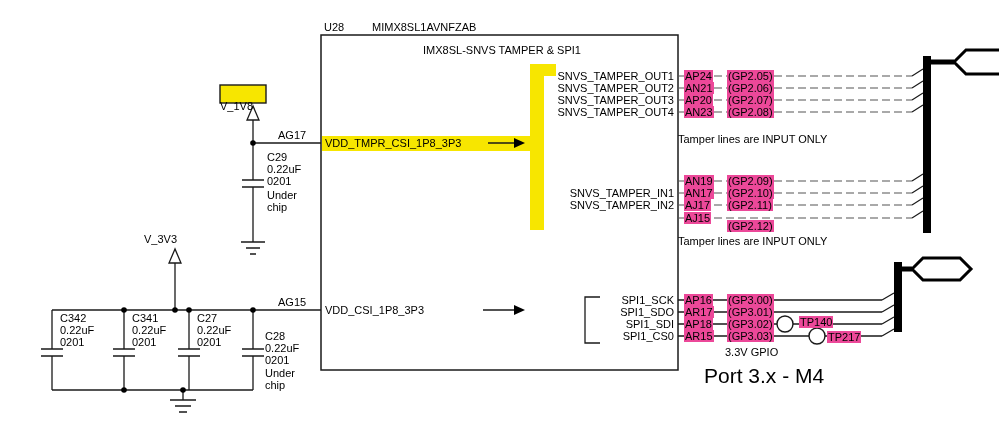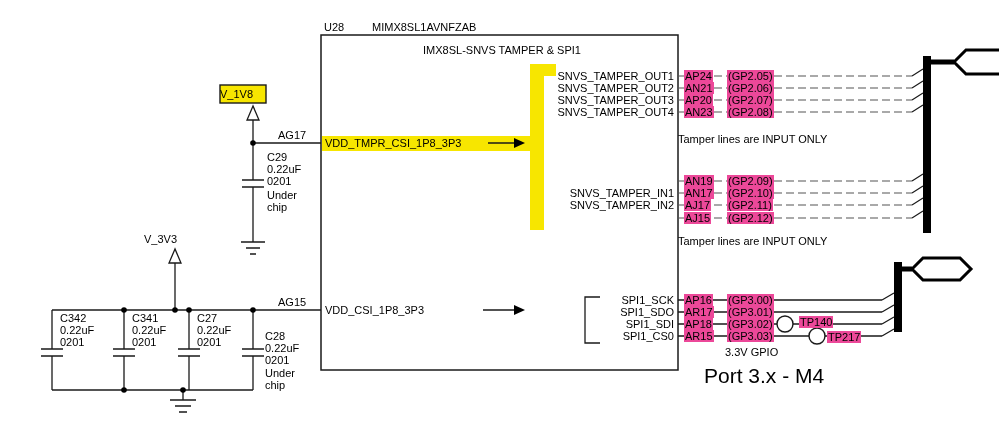--- a/index.html
+++ b/index.html
@@ -109,21 +109,21 @@
   <span class="t" style="left:296px;top:21px">U28</span>
   <span class="t" style="left:344px;top:21px">MIMX8SL1AVNFZAB</span>
   <span class="t" style="left:395px;top:44px">IMX8SL-SNVS TAMPER &amp; SPI1</span>
 
   <span class="title" style="left:676px;top:364px">Port 3.x - M4</span>
 
   <span class="t" style="left:650px;top:133px">Tamper lines are INPUT ONLY</span>
   <span class="t" style="left:650px;top:235px">Tamper lines are INPUT ONLY</span>
   <span class="t" style="left:697px;top:346px">3.3V GPIO</span>
 
-  <span class="t ctr" style="left:192px;top:88px;width:24px">V_1V8</span>
+  <span class="t ctr" style="left:192px;top:100px;width:24px">V_1V8</span>
   <span class="t" style="left:116px;top:233px">V_3V3</span>
 
   <span class="t" style="left:250px;top:129px">AG17</span>
   <span class="t" style="left:297px;top:137px">VDD_TMPR_CSI_1P8_3P3</span>
   <span class="t" style="left:250px;top:296px">AG15</span>
   <span class="t" style="left:297px;top:304px">VDD_CSI_1P8_3P3</span>
 
   <span class="t r" style="left:486px;top:70px">SNVS_TAMPER_OUT1</span>
   <span class="t wbg" style="left:656px;top:70px">AP24</span>
   <span class="t wbg" style="left:699px;top:70px">(GP2.05)</span>
@@ -145,21 +145,21 @@
 
   <span class="t r" style="left:486px;top:187px">SNVS_TAMPER_IN1</span>
   <span class="t wbg" style="left:656px;top:187px">AN17</span>
   <span class="t wbg" style="left:699px;top:187px">(GP2.10)</span>
 
   <span class="t r" style="left:486px;top:199px">SNVS_TAMPER_IN2</span>
   <span class="t wbg" style="left:656px;top:199px">AJ17</span>
   <span class="t wbg" style="left:699px;top:199px">(GP2.11)</span>
 
   <span class="t wbg" style="left:656px;top:212px">AJ15</span>
-  <span class="t wbg" style="left:699px;top:212px">(GP2.12)</span>
+  <span class="t wbg" style="left:699px;top:220px">(GP2.12)</span>
 
   <span class="t r" style="left:486px;top:294px">SPI1_SCK</span>
   <span class="t wbg" style="left:656px;top:294px">AP16</span>
   <span class="t wbg" style="left:699px;top:294px">(GP3.00)</span>
 
   <span class="t r" style="left:486px;top:306px">SPI1_SDO</span>
   <span class="t wbg" style="left:656px;top:306px">AR17</span>
   <span class="t wbg" style="left:699px;top:306px">(GP3.01)</span>
 
   <span class="t r" style="left:486px;top:318px">SPI1_SDI</span>

